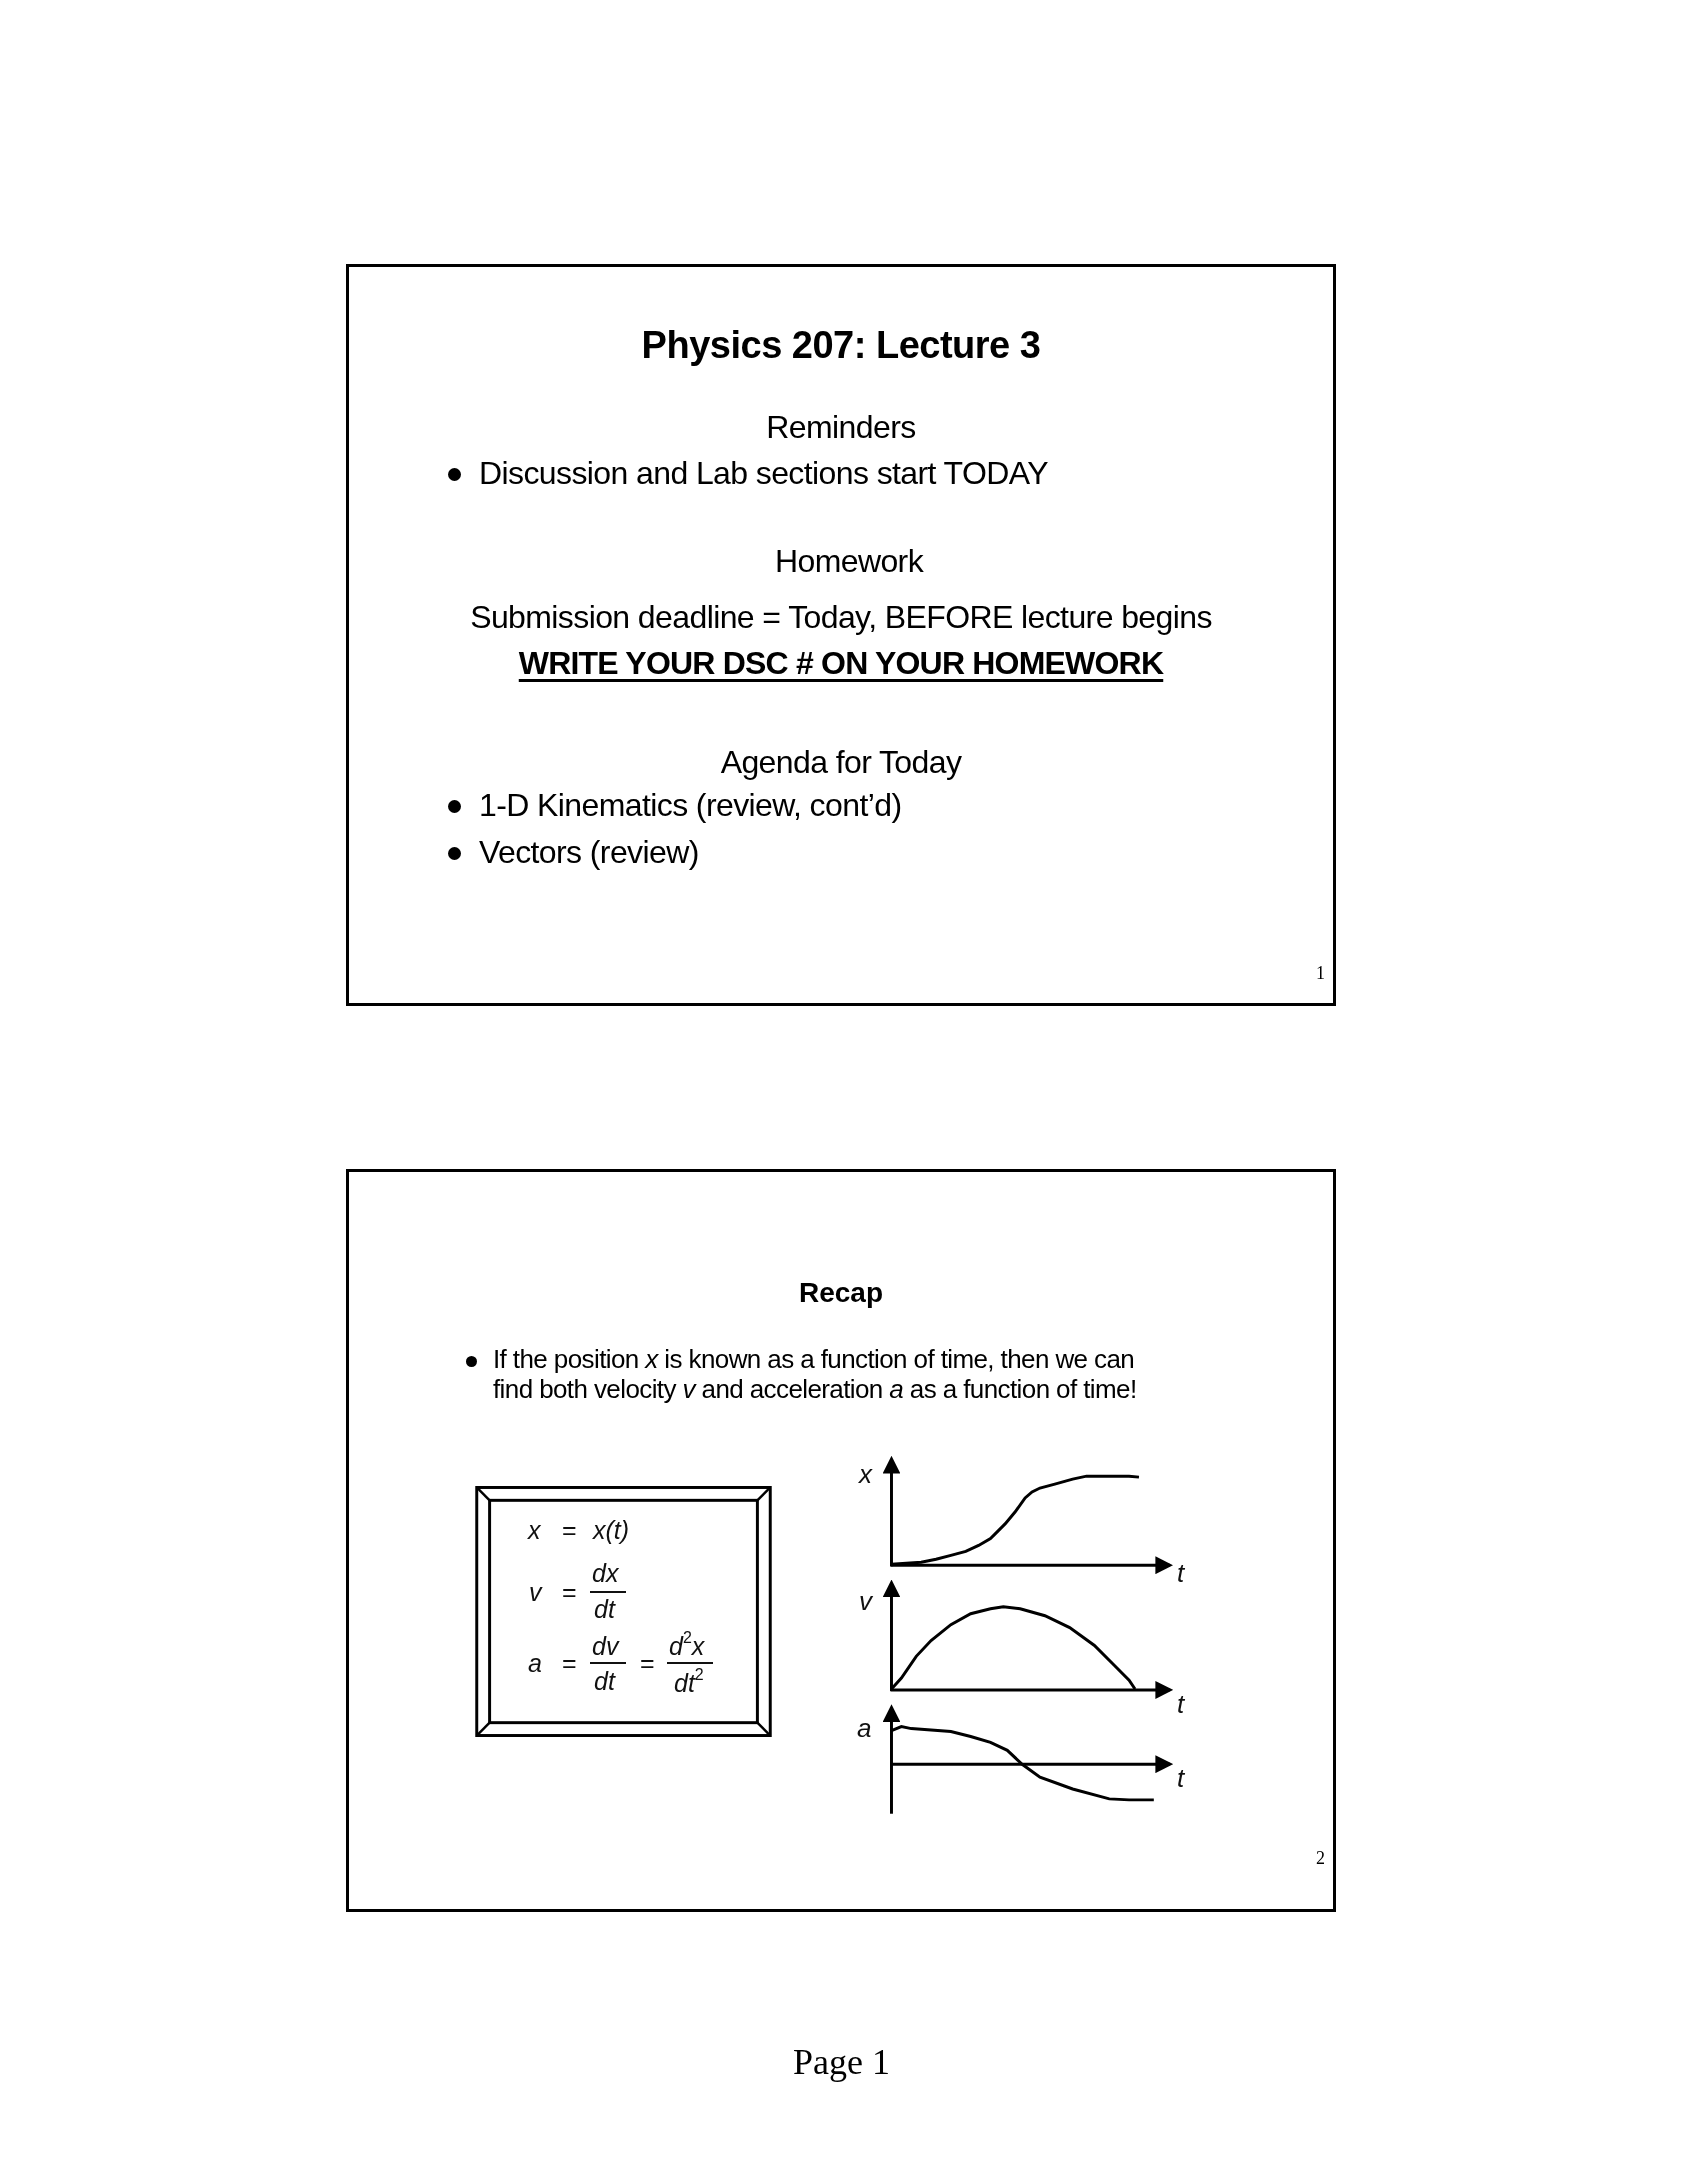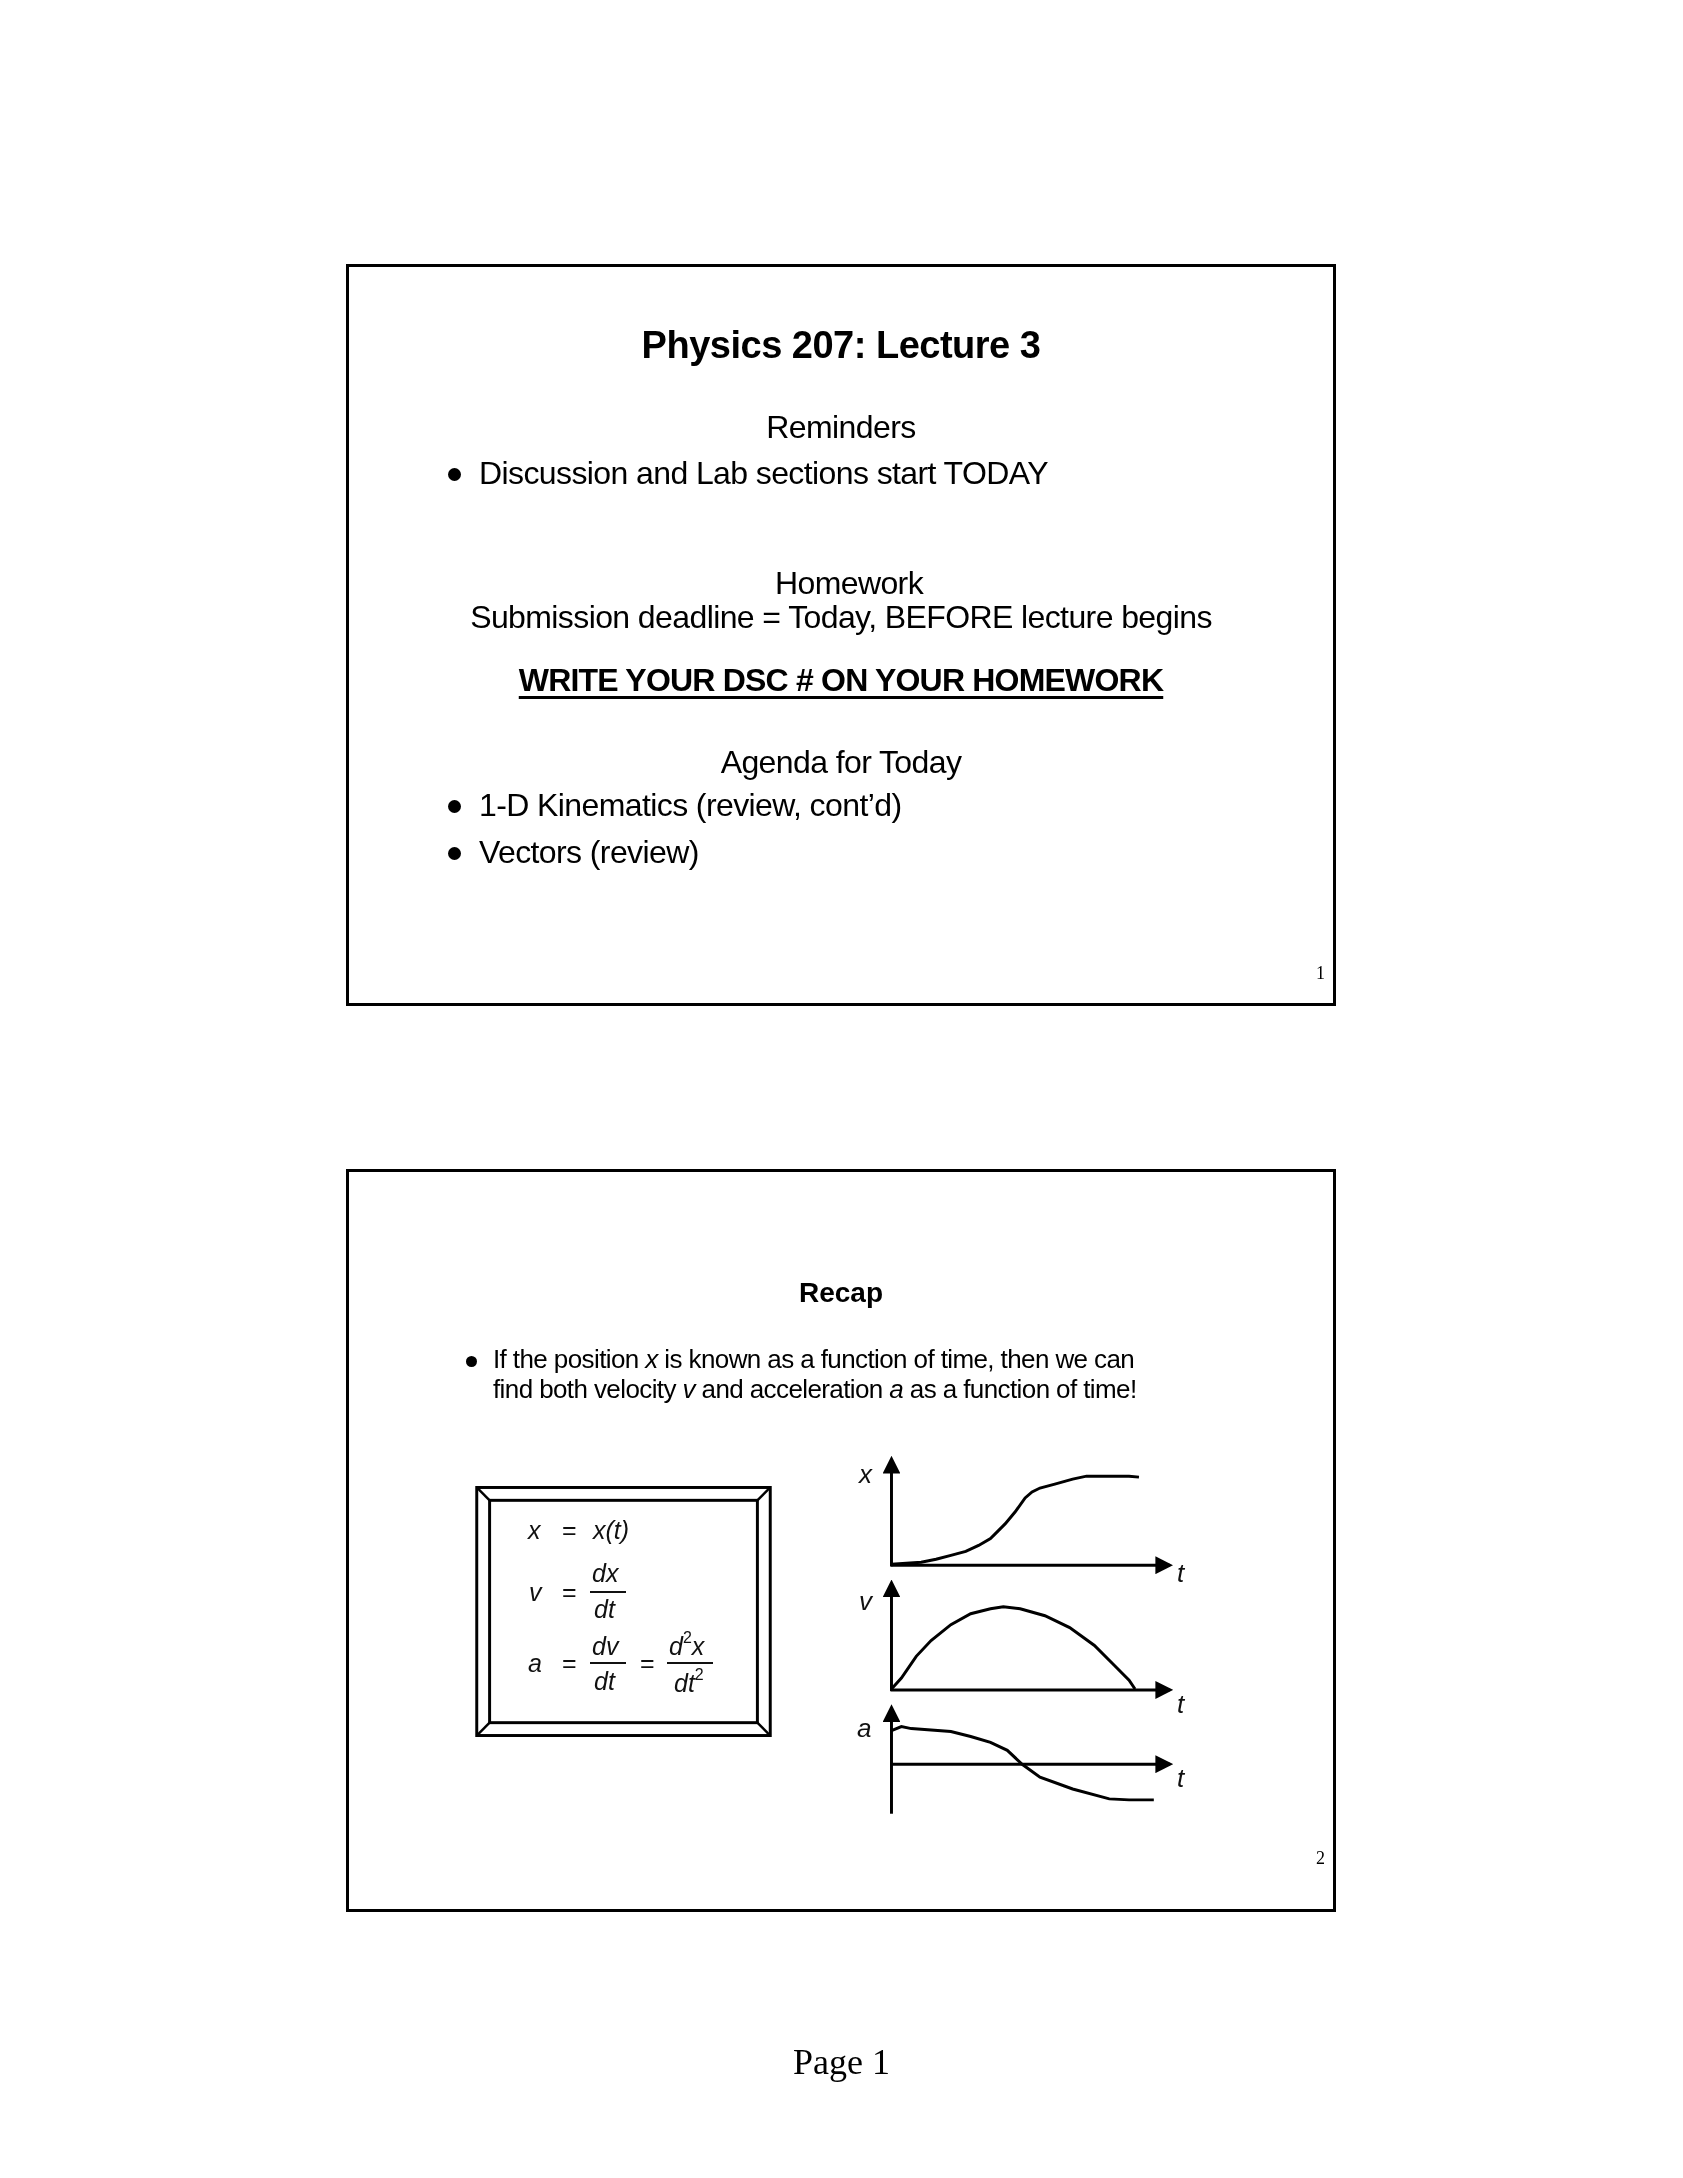--- a/index.html
+++ b/index.html
@@ -27,23 +27,23 @@
 </head>
 <body>
 
 <div id="slide1" class="slide">
   <div class="abs center s1-title">Physics 207: Lecture 3</div>
 
   <div class="abs center s1-text" style="top:142px;">Reminders</div>
   <div class="bullet-dot" style="left:99px; top:201px;"></div>
   <div class="abs s1-text" style="left:130px; top:188px;">Discussion and Lab sections start TODAY</div>
 
-  <div class="abs center s1-text" style="top:298px;padding-left:16px;">Homework</div>
+  <div class="abs center s1-text" style="top:276px;padding-left:16px;">Homework</div>
   <div class="abs center s1-text" style="top:332px;">Submission deadline = Today, BEFORE lecture begins</div>
-  <div class="abs center s1-text underline-bold" style="top:378px;margin-top:17px;">WRITE YOUR DSC # ON YOUR HOMEWORK</div>
+  <div class="abs center s1-text underline-bold" style="top:378px;">WRITE YOUR DSC # ON YOUR HOMEWORK</div>
 
   <div class="abs center s1-text" style="top:477px;">Agenda for Today</div>
   <div class="bullet-dot" style="left:99px; top:533px;"></div>
   <div class="abs s1-text" style="left:130px; top:520px;">1-D Kinematics (review, cont’d)</div>
   <div class="bullet-dot" style="left:99px; top:580px;"></div>
   <div class="abs s1-text" style="left:130px; top:567px;">Vectors (review)</div>
 
   <div class="slide-num" style="top:696px;">1</div>
 </div>
 

